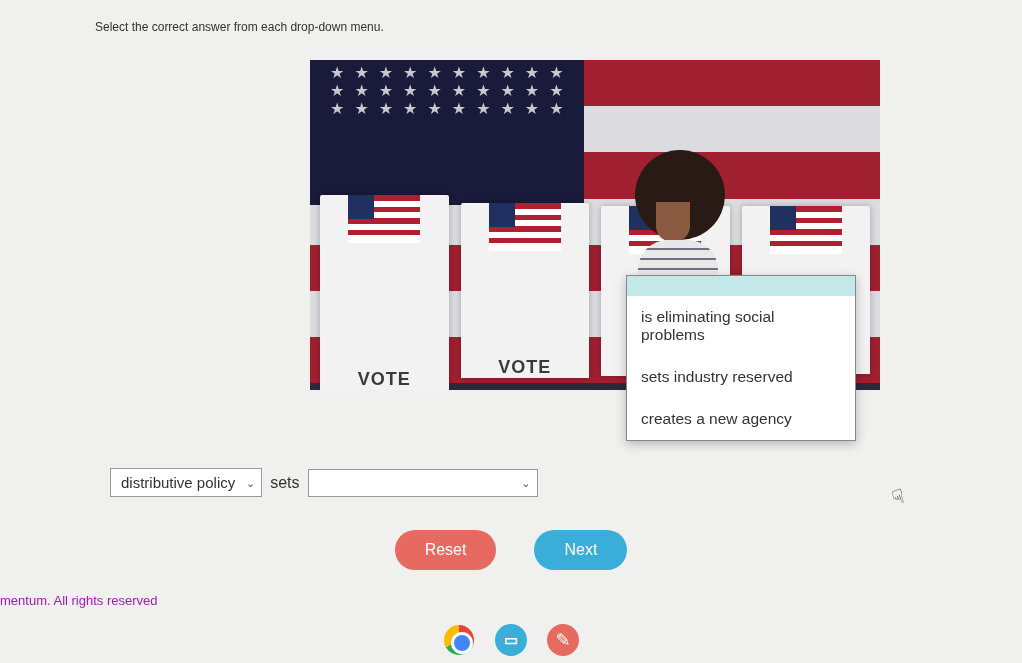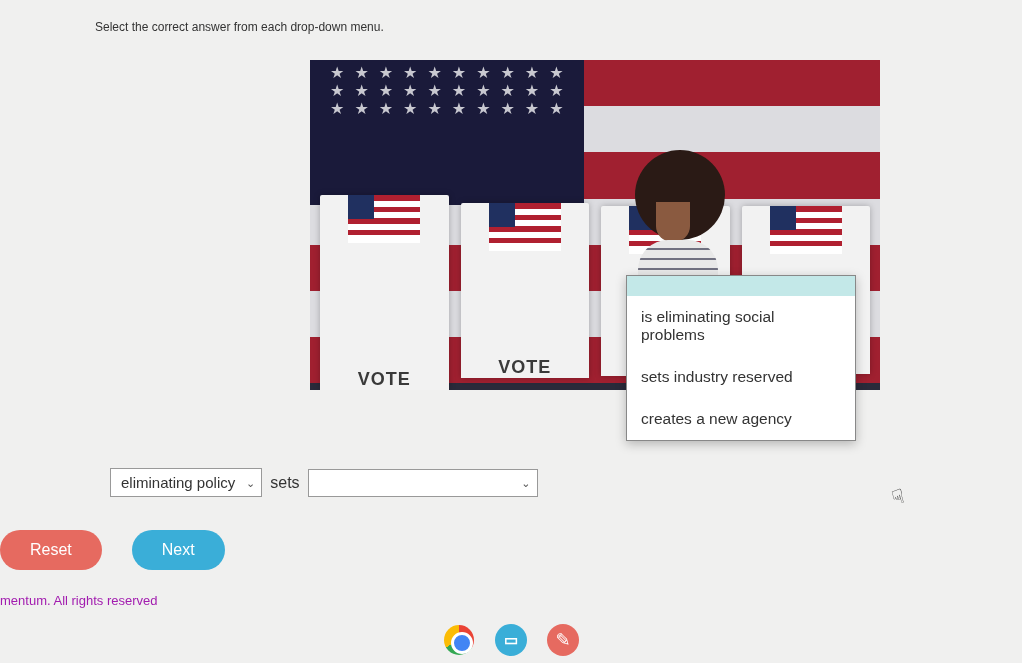--- a/index.html
+++ b/index.html
@@ -188,22 +188,22 @@
     font-size: 15.5px;
     color: #333;
     cursor: pointer;
   }
   .btn-row {
     position: absolute;
     top: 530px;
     left: 0;
     right: 0;
     display: flex;
-    justify-content: flex-start;
-    gap: 30px;
+    justify-content: center;
+    gap: 38px;
   }
   .btn {
     border: none;
     border-radius: 22px;
     padding: 11px 30px;
     font-size: 16px;
     font-weight: 500;
     color: #fff;
     cursor: pointer;
   }
@@ -344,21 +344,21 @@
 
 <div class="options-popup">
   <div class="opt-header"></div>
   <div class="opt">is eliminating social problems</div>
   <div class="opt">sets industry reserved</div>
   <div class="opt">creates a new agency</div>
 </div>
 
 <div class="sentence-row">
   <div class="dd">
-    <span>eliminating policy</span>
+    <span>distributive policy</span>
     <span class="chev">⌄</span>
   </div>
   <span>sets</span>
   <div class="dd dd2">
     <span></span>
     <span class="chev">⌄</span>
   </div>
 </div>
 
 <div class="cursor-hand">☟</div>

